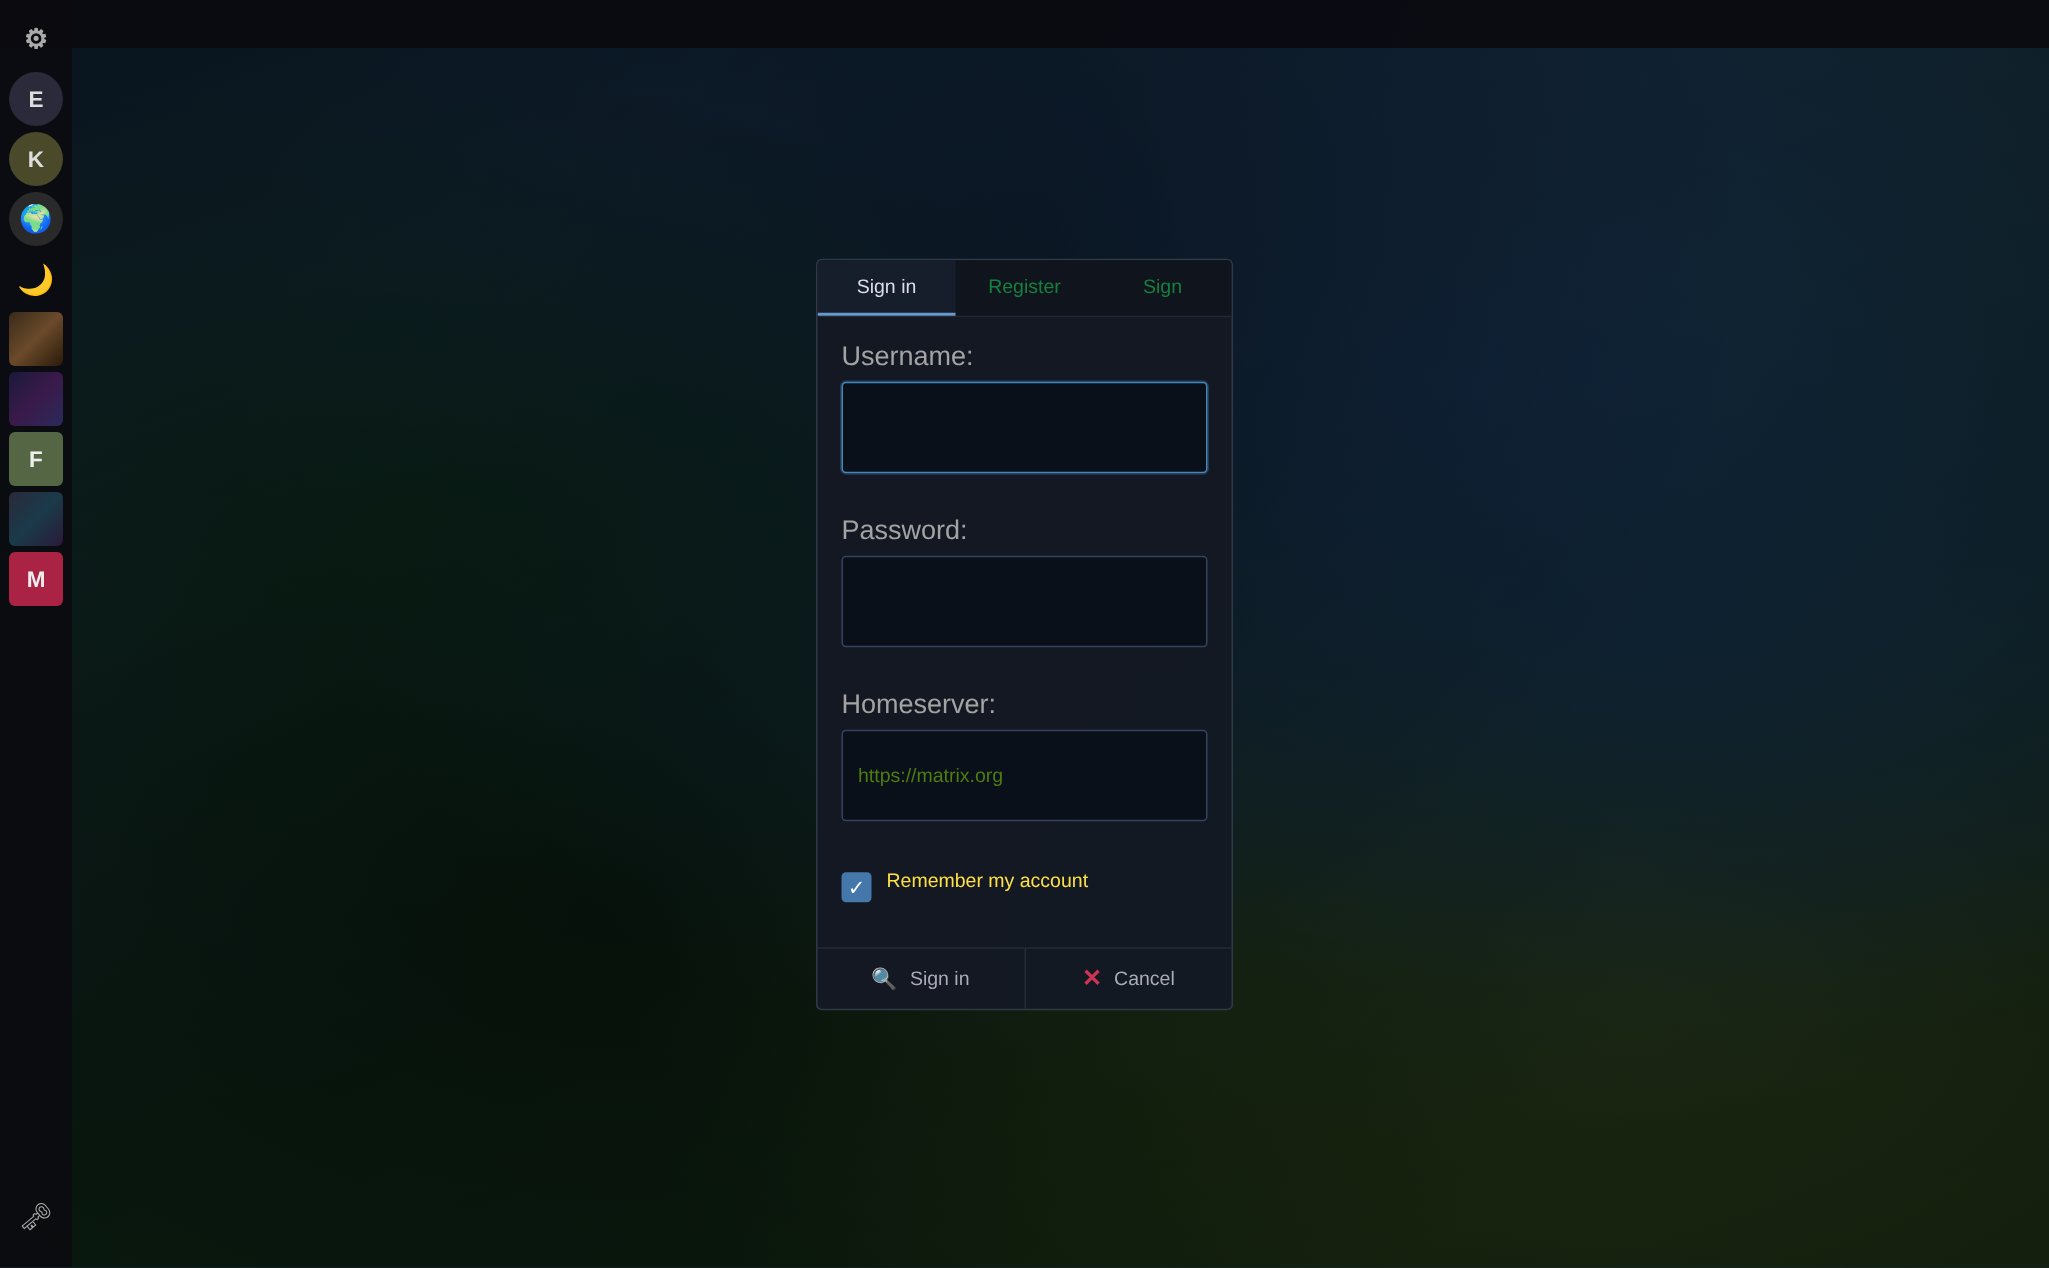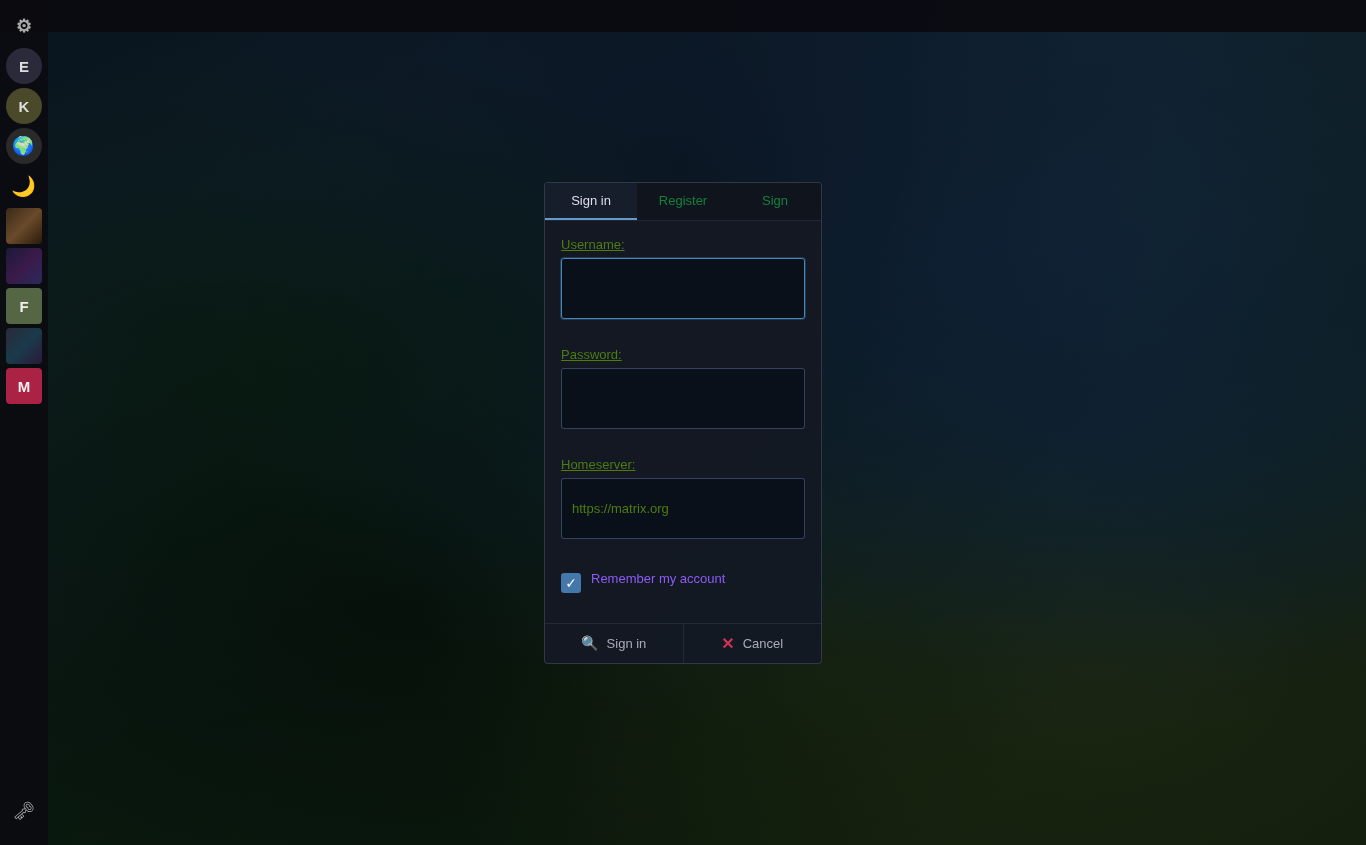--- a/index.html
+++ b/index.html
@@ -205,24 +205,23 @@
       background: rgba(30,40,60,0.5);
     }
 
     
     #dialog-body {
       padding: 16px;
     }
 
     .form-label {
       display: block;
-      font-size: 13px;
-      color: #4d7c0f;
+      font-size: 18px;
+      color: #a3a3a3;
       margin-bottom: 6px;
-      text-decoration: underline;
     }
 
     .form-input {
       width: 100%;
       background: rgba(10,15,25,0.9);
       border: 1px solid rgba(80,100,140,0.6);
       border-radius: 3px;
       color: #4d7c0f;
       font-size: 13px;
       padding: 22px 10px;
@@ -260,21 +259,21 @@
       color: white;
       font-size: 14px;
     }
 
     #remember-text {
       flex: 1;
     }
 
     #remember-title {
       font-size: 13px;
-      color: #8b5cf6;
+      color: #fde047;
       font-weight: 500;
       margin-bottom: 7px;
     }
 
     #remember-desc {
       font-size: 11px;
       color: #778;
       line-height: 1.4;
     }
 

